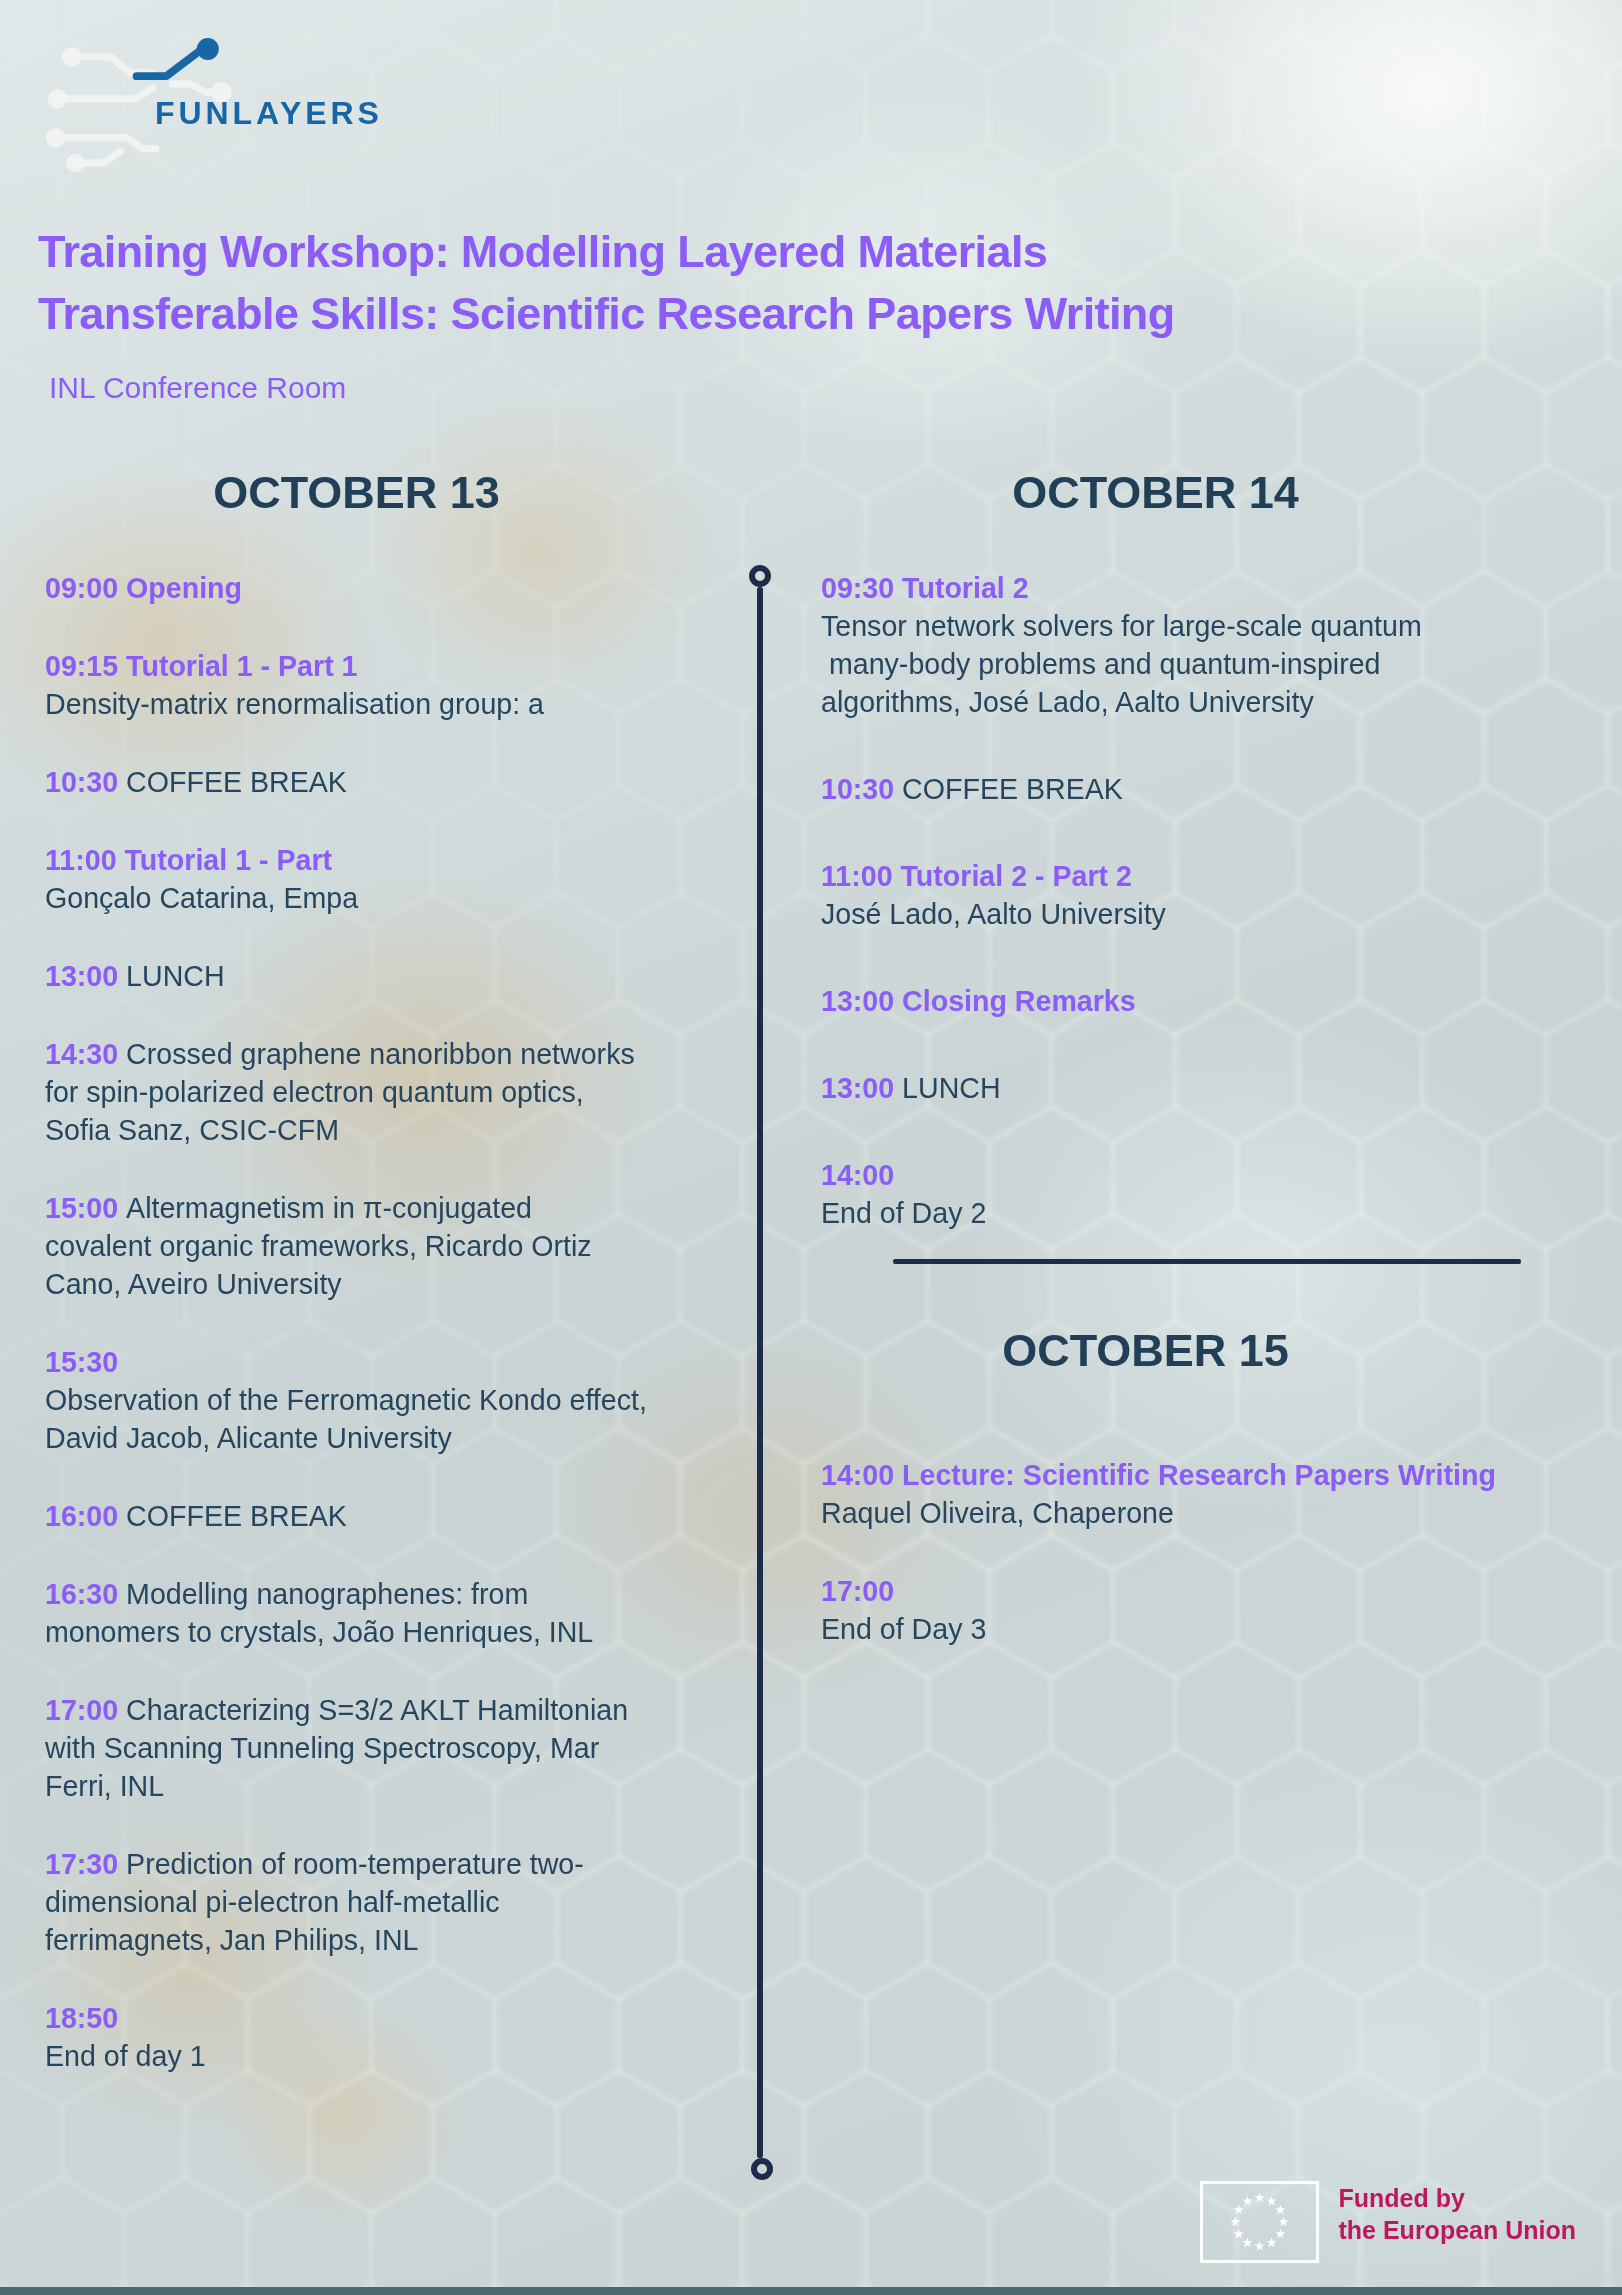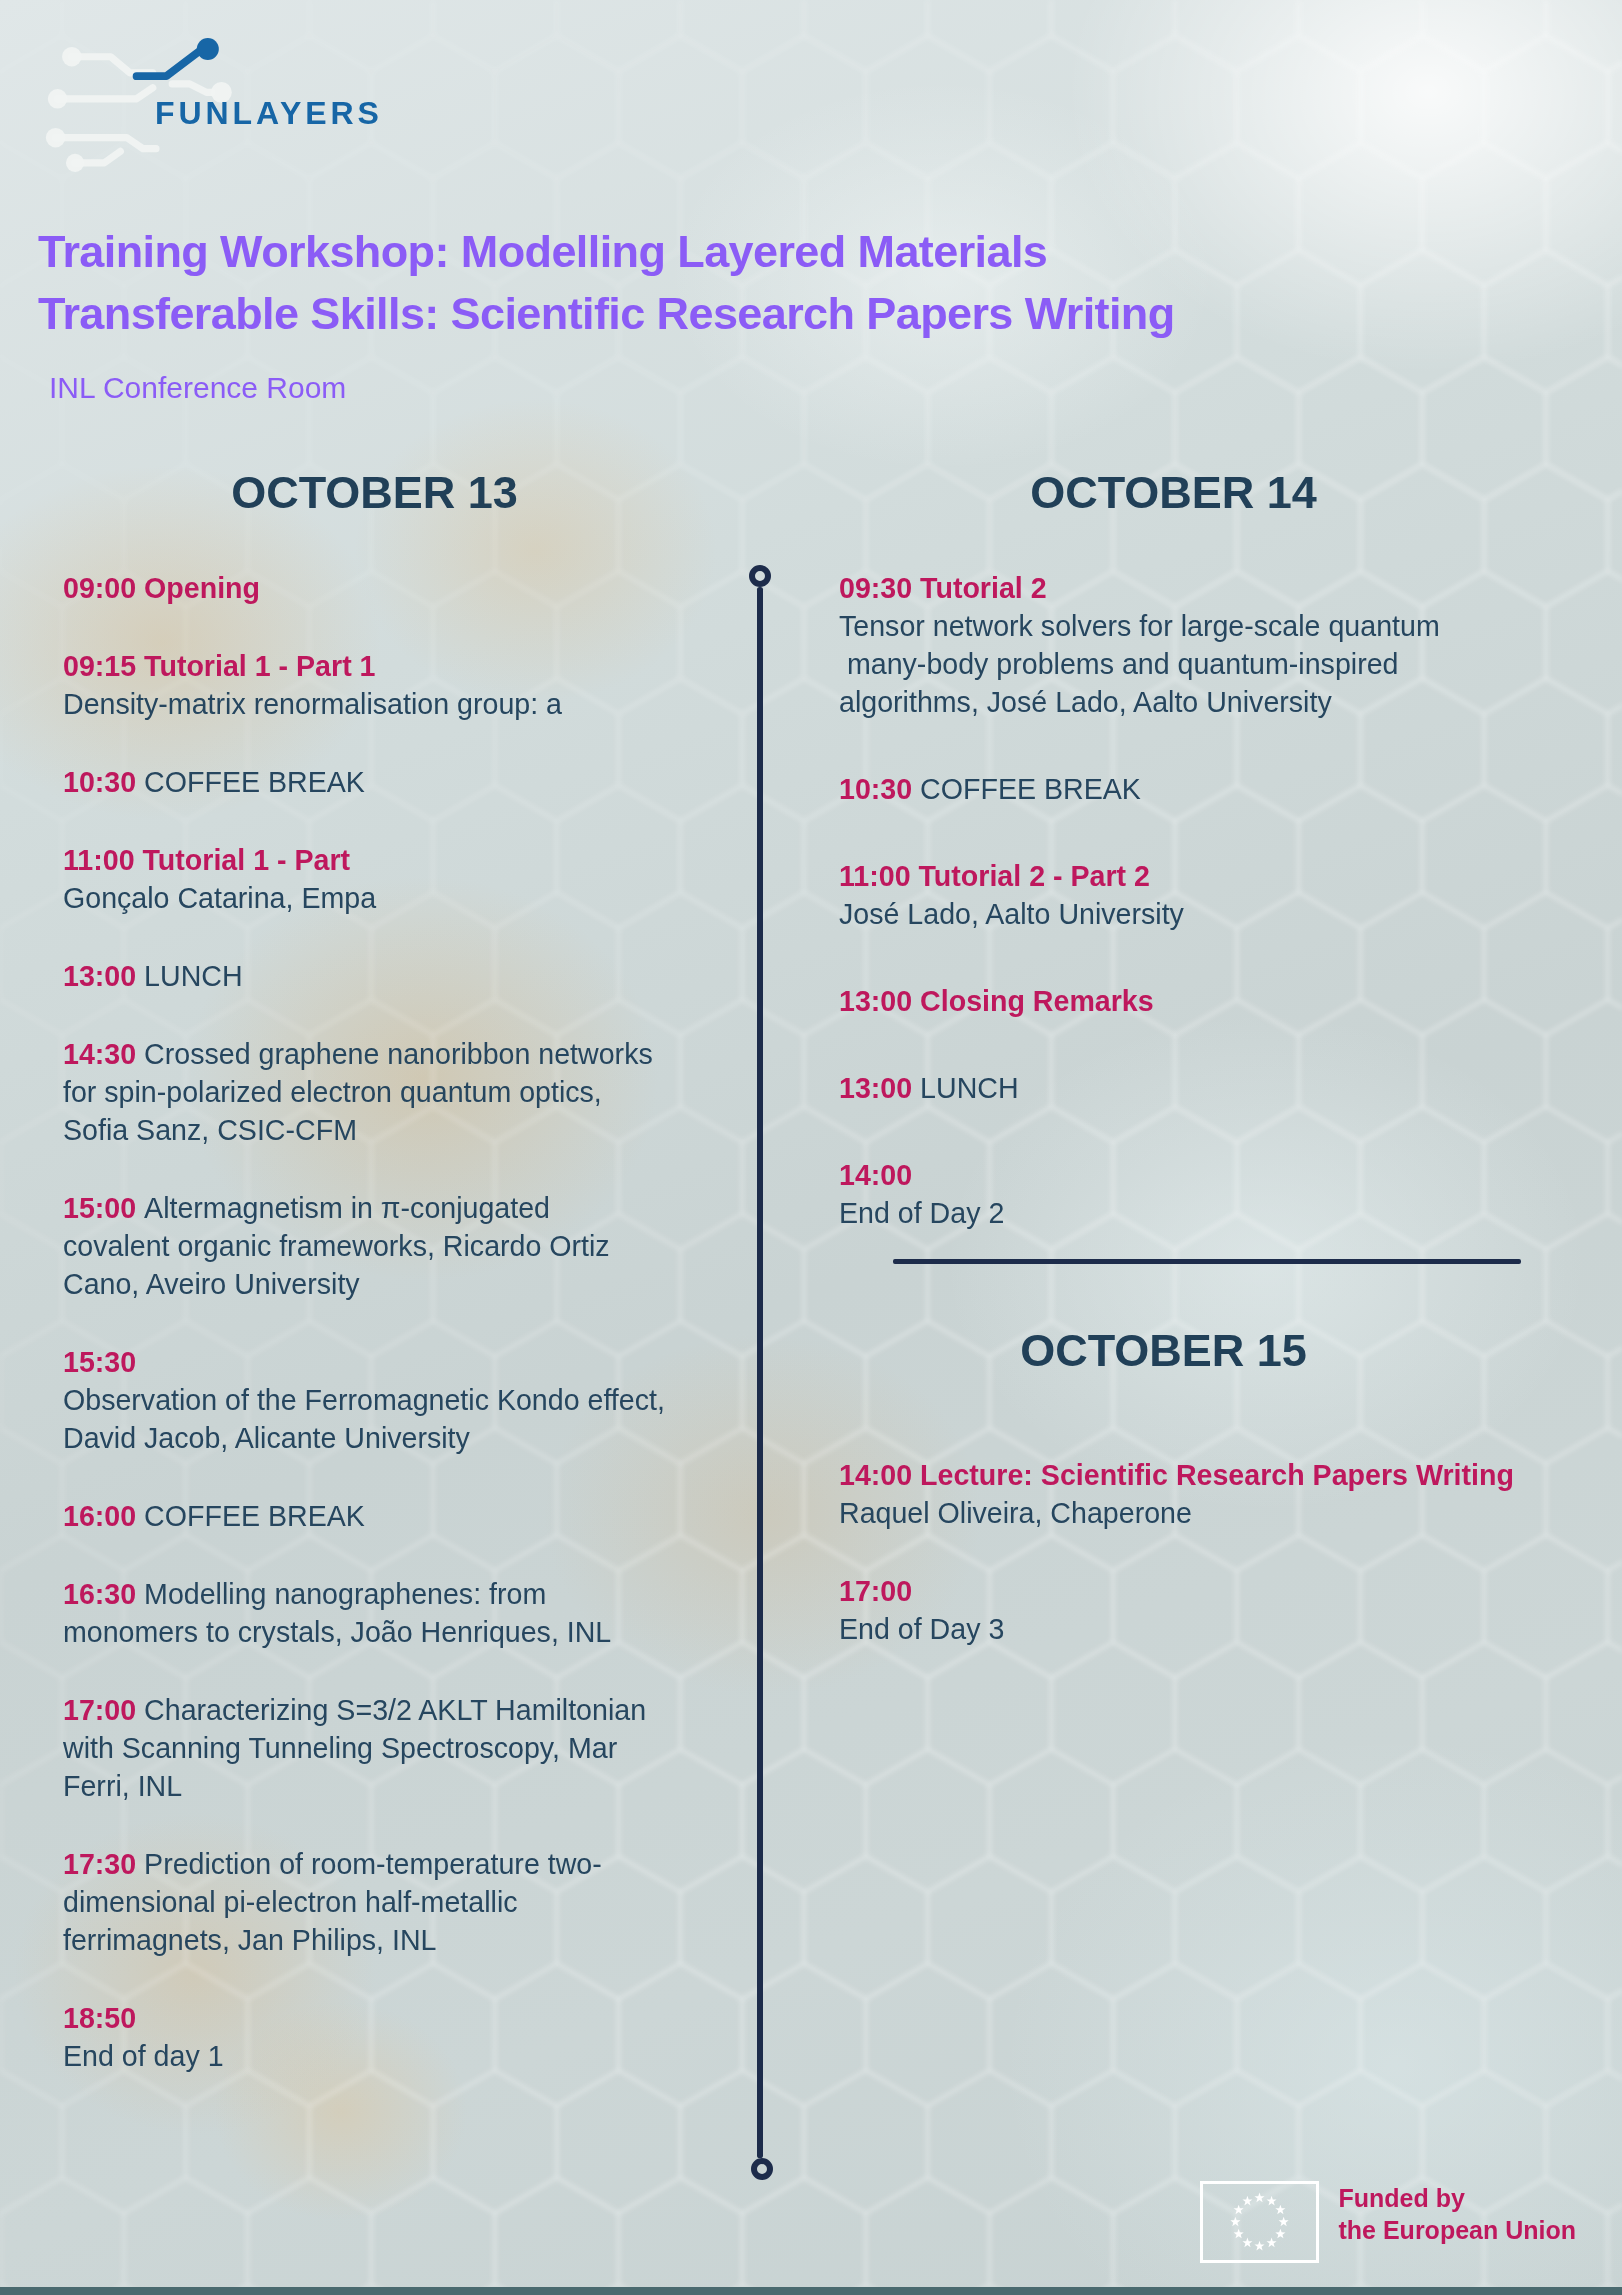--- a/index.html
+++ b/index.html
@@ -36,35 +36,35 @@
     position:absolute;left:155px;top:95px;
     font-size:32px;font-weight:700;letter-spacing:3.9px;color:#1766a6;
   }
 
   
   .title{position:absolute;left:38px;top:221px;font-size:45px;line-height:62px;
     font-weight:700;color:#8b5cf6;letter-spacing:-0.6px;}
   .venue{position:absolute;left:49px;top:371px;font-size:30px;color:#8b5cf6;}
 
   
-  .day-col{position:absolute;margin-left:18px;}
+  .day-col{position:absolute;}
   #day1-col{left:45px;top:465px;width:701px;}
   #day2-col{left:821px;top:465px;width:786px;}
   #day3-col{left:821px;top:1323px;width:786px;}
   .day-header{font-size:45px;line-height:55px;font-weight:700;color:#214058;text-align:center;}
   #day1-col .day-header{width:623px;}
   #day2-col .day-header{width:669px;}
   #day3-col .day-header{width:649px;}
   .events{margin-top:49px;}
   #day3-col .events{margin-top:78px;}
   .event{margin-top:40px;}
   #day2-col .event{margin-top:49px;}
   .event:first-child{margin-top:0;}
   .line{font-size:28.6px;line-height:38px;color:#26465f;white-space:pre-wrap;}
-  .seg-b{font-weight:700;color:#be185d;}
+  .seg-b{font-weight:700;color:#8b5cf6;}
   .seg-i{}
 
   
   .t-line{position:absolute;left:757px;top:587px;width:5.8px;height:1571px;background:#1d2c4b;border-radius:2.6px;}
   .t-node{position:absolute;width:22px;height:22px;border:6.5px solid #1d2c4b;border-radius:50%;box-sizing:border-box;background:transparent;}
   .t-node.top{left:749px;top:565px;}
   .t-node.bottom{left:751px;top:2158px;}
   .day-divider{position:absolute;left:893px;top:1259px;width:628px;height:4.5px;background:#1d2c4b;border-radius:1.9px;}
 
   

